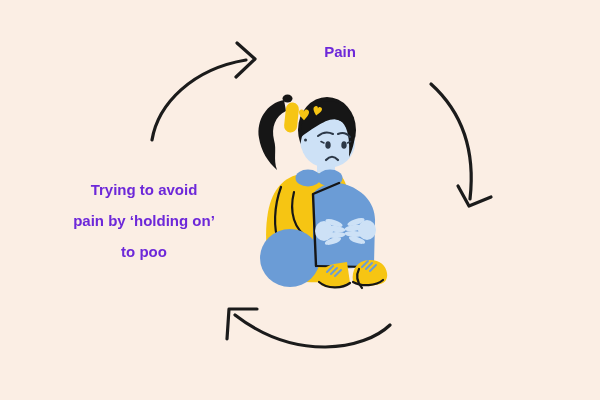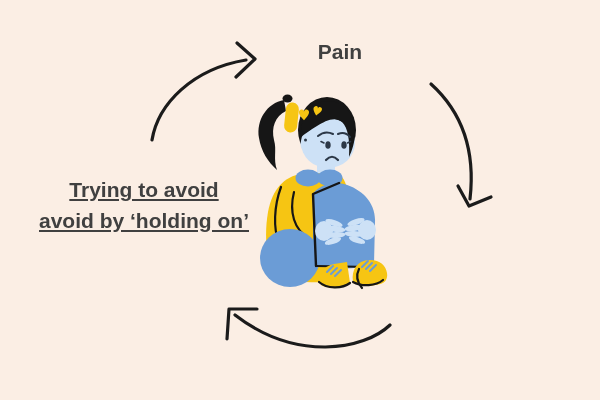--- a/index.html
+++ b/index.html
@@ -6,31 +6,31 @@
   body{width:600px;height:400px;overflow:hidden;}
   .canvas{
     position:relative;width:600px;height:400px;
     background:#fbeee4;
     font-family:"Liberation Sans", sans-serif;
   }
   .diagram-svg{position:absolute;left:0;top:0;}
   .node-label{
     position:absolute;
     transform:translateX(-50%);
-    color:#404040;
+    color:#6d28d9;
     font-weight:700;
-    font-size:21px;
+    font-size:15px;
     line-height:31px;
     text-align:center;
     white-space:nowrap;
   }
   .node-label span{display:block;}
   #label-pain{left:340px;top:36px;}
   #label-hardpoo{left:464px;top:266px;}
-  #label-avoid{left:144px;top:174px;text-decoration:underline;}
+  #label-avoid{left:144px;top:174px;}
 </style>
 </head>
 <body>
 
 <div class="canvas">
 
   <svg class="diagram-svg" width="600" height="400" viewBox="0 0 600 400">
 
     <g stroke="#1b1b1b" stroke-width="3.2" fill="none" stroke-linecap="round" stroke-linejoin="round">
       <g>
@@ -130,16 +130,17 @@
         </g>
       </g>
     </g>
   </svg>
 
   <div class="node-label" id="label-pain">Pain</div>
 
 
   <div class="node-label" id="label-avoid">
     <span>Trying to avoid</span>
-    <span>avoid by ‘holding on’</span>
+    <span>pain by ‘holding on’</span>
+    <span>to poo</span>
   </div>
 
 </div>
 
 </body></html>

